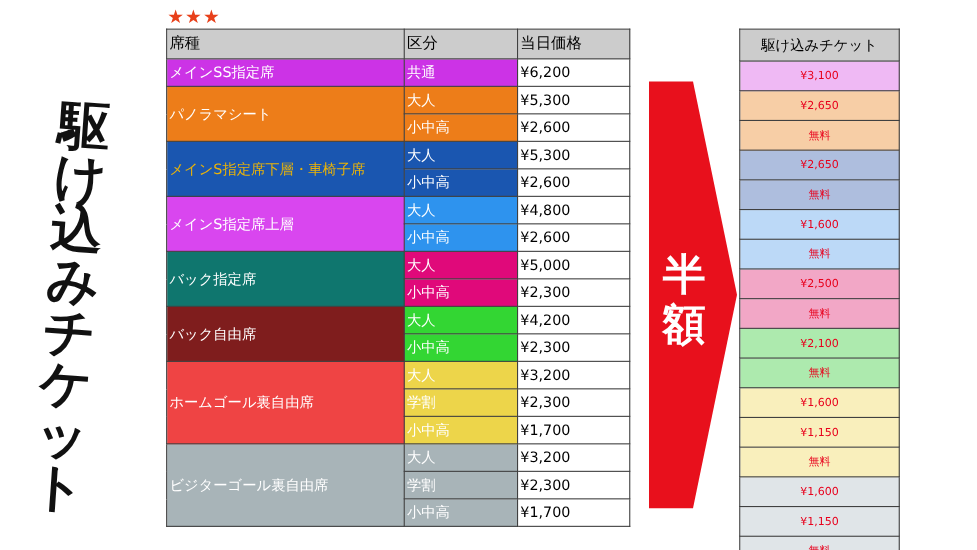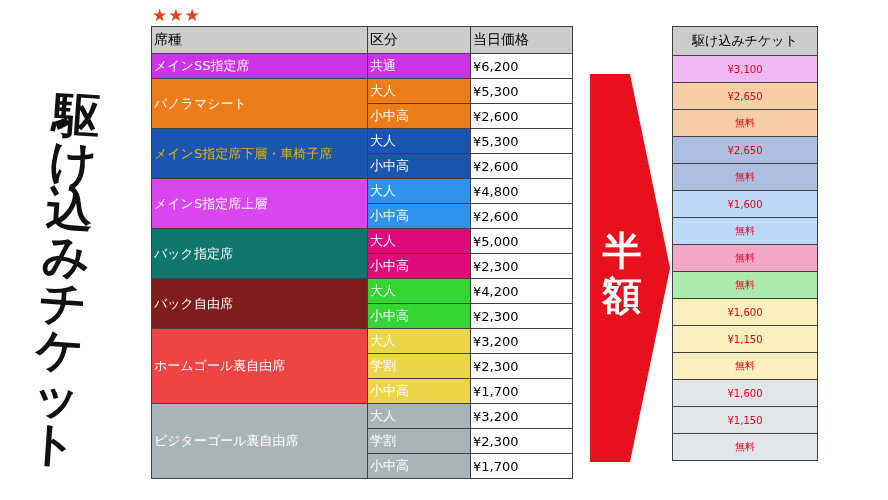--- a/index.html
+++ b/index.html
@@ -311,21 +311,27 @@
       <tr>
         <td style="background: rgb(174, 190, 222); color: rgb(232, 0, 28);">無料</td>
       </tr>
       <tr>
         <td style="background: rgb(188, 217, 247); color: rgb(232, 0, 28);">¥1,600</td>
       </tr>
       <tr>
         <td style="background: rgb(188, 217, 247); color: rgb(232, 0, 28);">無料</td>
       </tr>
       <tr>
+        <td style="background: rgb(242, 167, 198); color: rgb(232, 0, 28);">¥2,500</td>
+      </tr>
+      <tr>
         <td style="background: rgb(242, 167, 198); color: rgb(232, 0, 28);">無料</td>
+      </tr>
+      <tr>
+        <td style="background: rgb(173, 234, 174); color: rgb(232, 0, 28);">¥2,100</td>
       </tr>
       <tr>
         <td style="background: rgb(173, 234, 174); color: rgb(232, 0, 28);">無料</td>
       </tr>
       <tr>
         <td style="background: rgb(249, 239, 188); color: rgb(232, 0, 28);">¥1,600</td>
       </tr>
       <tr>
         <td style="background: rgb(249, 239, 188); color: rgb(232, 0, 28);">¥1,150</td>
       </tr>

